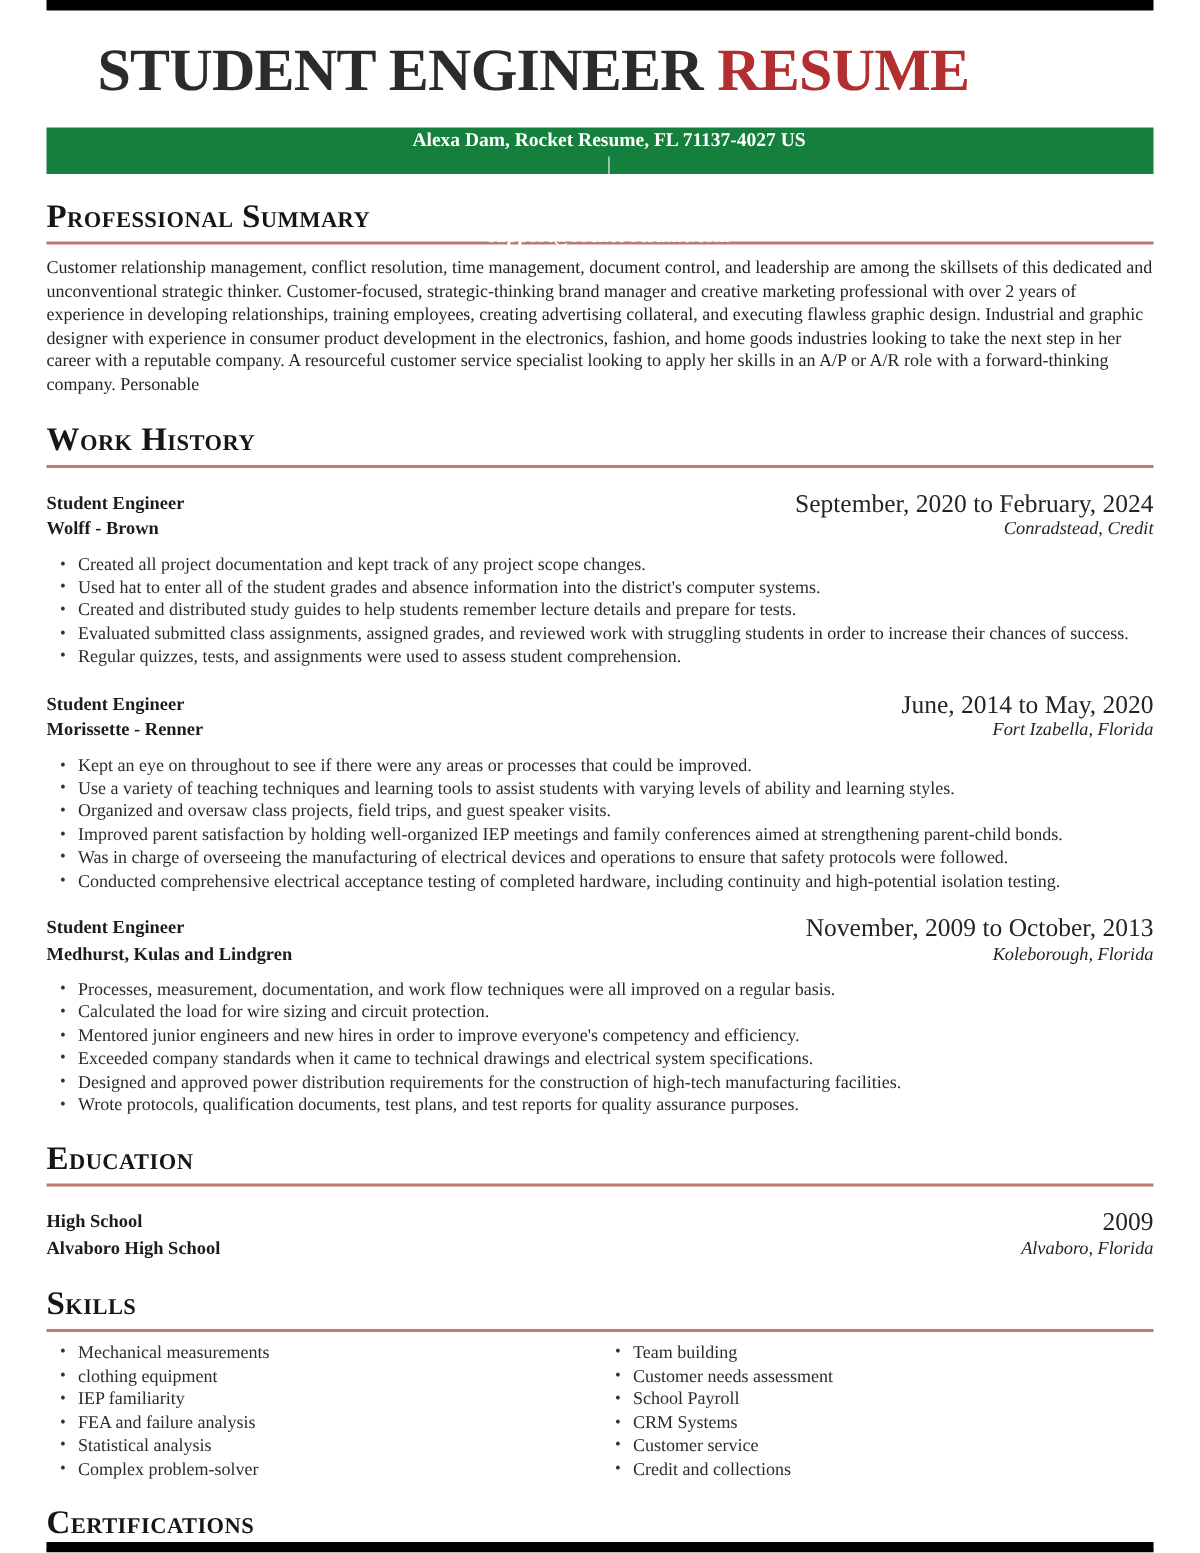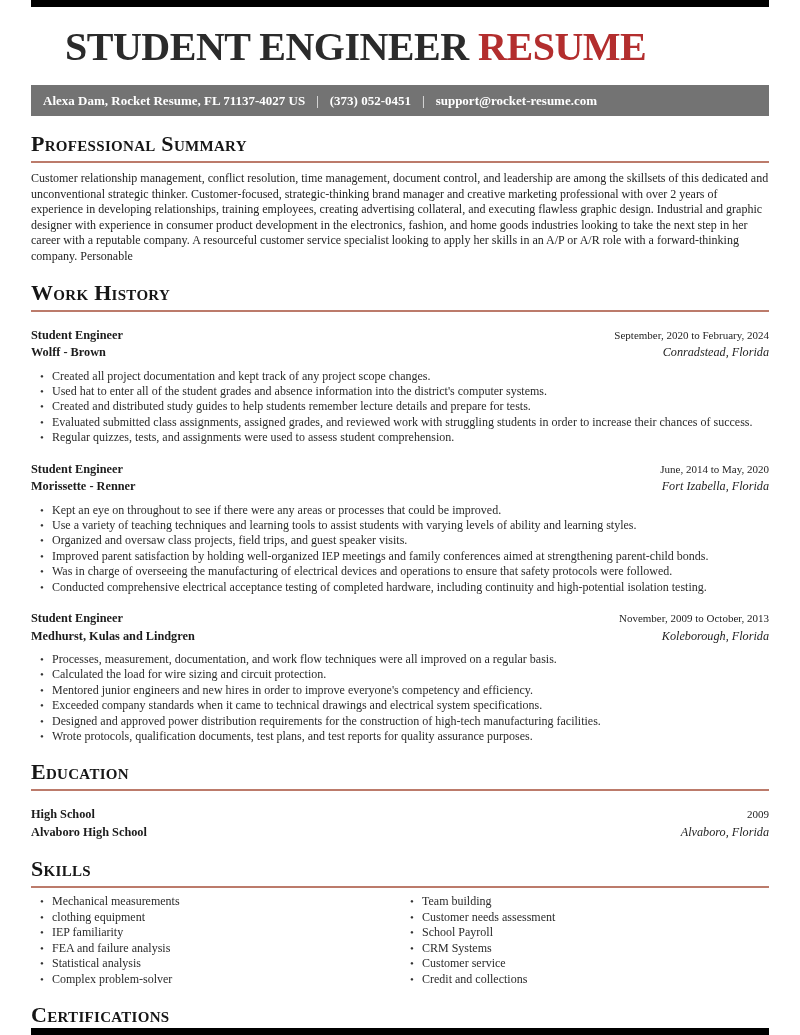--- a/index.html
+++ b/index.html
@@ -18,27 +18,28 @@
     letter-spacing: -0.5px;
     color: #2b2b2b;
     white-space: nowrap;
     margin-left: 34px;
   }
   h1.title .accent { color: #b32e2e; }
 
   .contactbar {
     margin-top: 16px;
     height: 31px;
-    background: #737373;
+    background: #15803d;
     color: #ffffff;
     display: flex;
     align-items: center;
     padding-left: 12px;
     font-size: 13px;
     font-weight: bold;
+    flex-direction: column;
   }
   .contactbar .sep { margin: 0 11px; font-weight: normal; }
 
   .section { margin-top: 16px; }
   .section h2 {
     font-variant: small-caps;
     font-size: 22px;
     line-height: 23px;
     font-weight: bold;
     letter-spacing: 0.3px;
@@ -49,21 +50,21 @@
   p.summary {
     margin-top: 8px;
     font-size: 12px;
     line-height: 15.6px;
     color: #242424;
   }
 
   .entry { margin-top: 15px; }
   .entry-row { display: flex; justify-content: space-between; line-height: 17.5px; }
   .entry-title, .entry-company { font-weight: bold; font-size: 12.3px; color: #1c1c1c; }
-  .entry-dates { font-size: 11px; color: #242424; }
+  .entry-dates { font-size: 17px; color: #242424; }
   .entry-location { font-size: 12.2px; font-style: italic; color: #242424; }
 
   ul.bullets { list-style: none; margin-top: 7px; padding-left: 21px; }
   ul.bullets li {
     position: relative;
     font-size: 12px;
     line-height: 15.4px;
     color: #2b2b2b;
   }
   ul.bullets li::before {
@@ -107,21 +108,21 @@
     <h2>Work History</h2>
     <div class="rule"></div>
 
     <div class="entry">
       <div class="entry-row">
         <span class="entry-title">Student Engineer</span>
         <span class="entry-dates">September, 2020 to February, 2024</span>
       </div>
       <div class="entry-row">
         <span class="entry-company">Wolff - Brown</span>
-        <span class="entry-location">Conradstead, Florida</span>
+        <span class="entry-location">Conradstead, Credit</span>
       </div>
       <ul class="bullets">
         <li>Created all project documentation and kept track of any project scope changes.</li>
         <li>Used hat to enter all of the student grades and absence information into the district's computer systems.</li>
         <li>Created and distributed study guides to help students remember lecture details and prepare for tests.</li>
         <li>Evaluated submitted class assignments, assigned grades, and reviewed work with struggling students in order to increase their chances of success.</li>
         <li>Regular quizzes, tests, and assignments were used to assess student comprehension.</li>
       </ul>
     </div>
 

